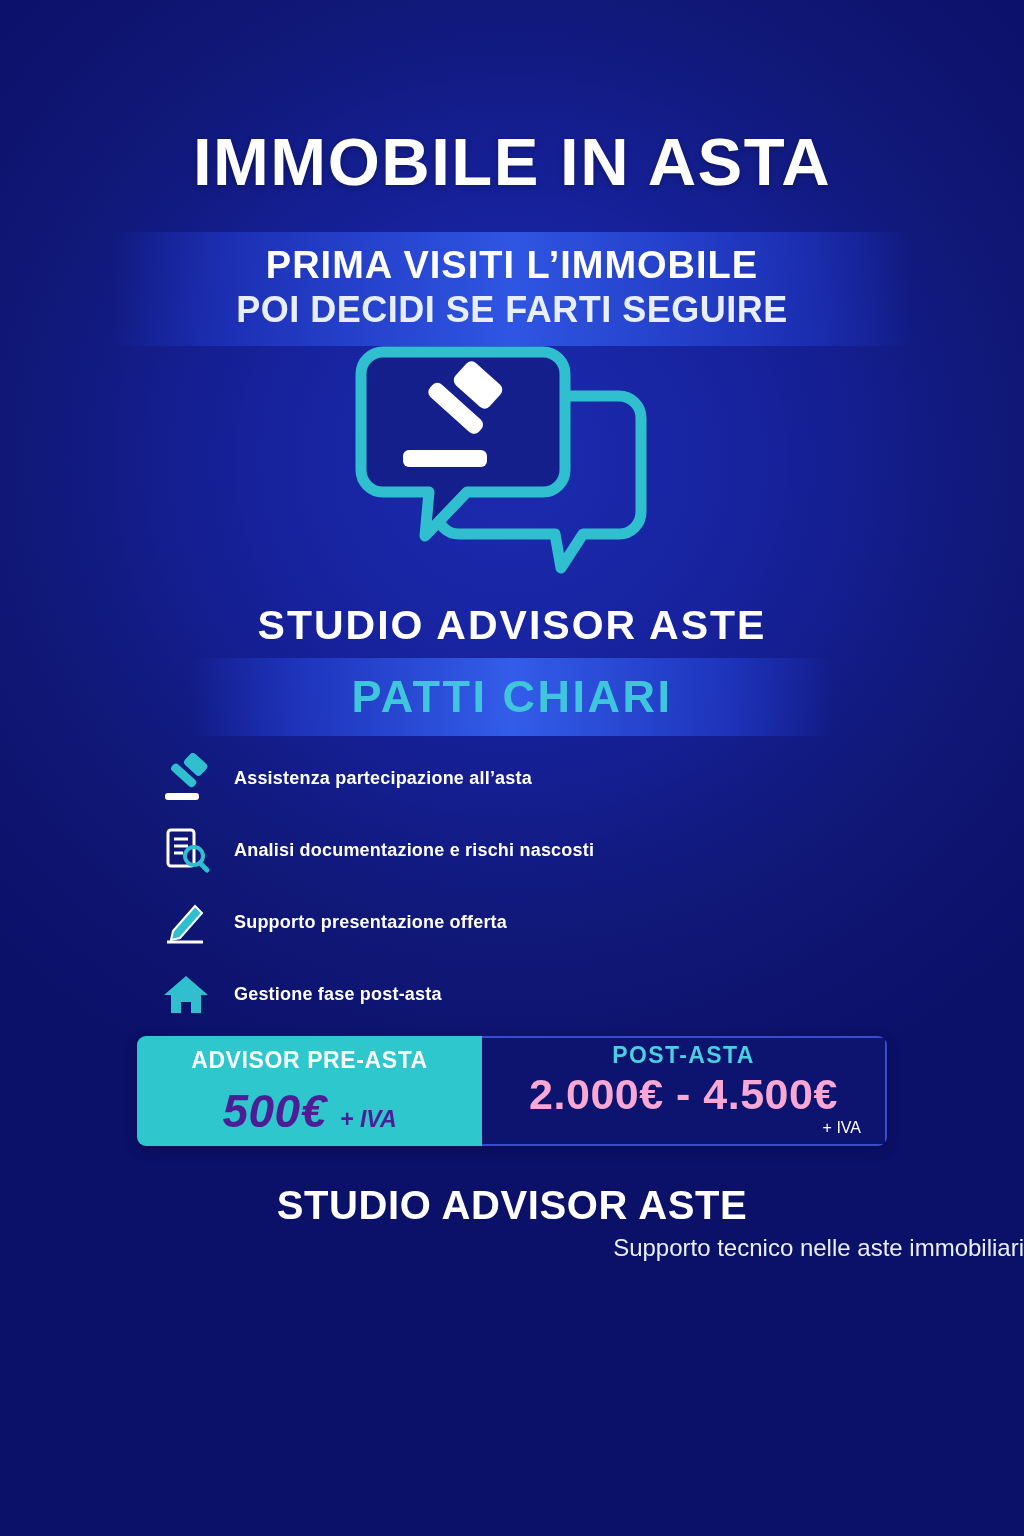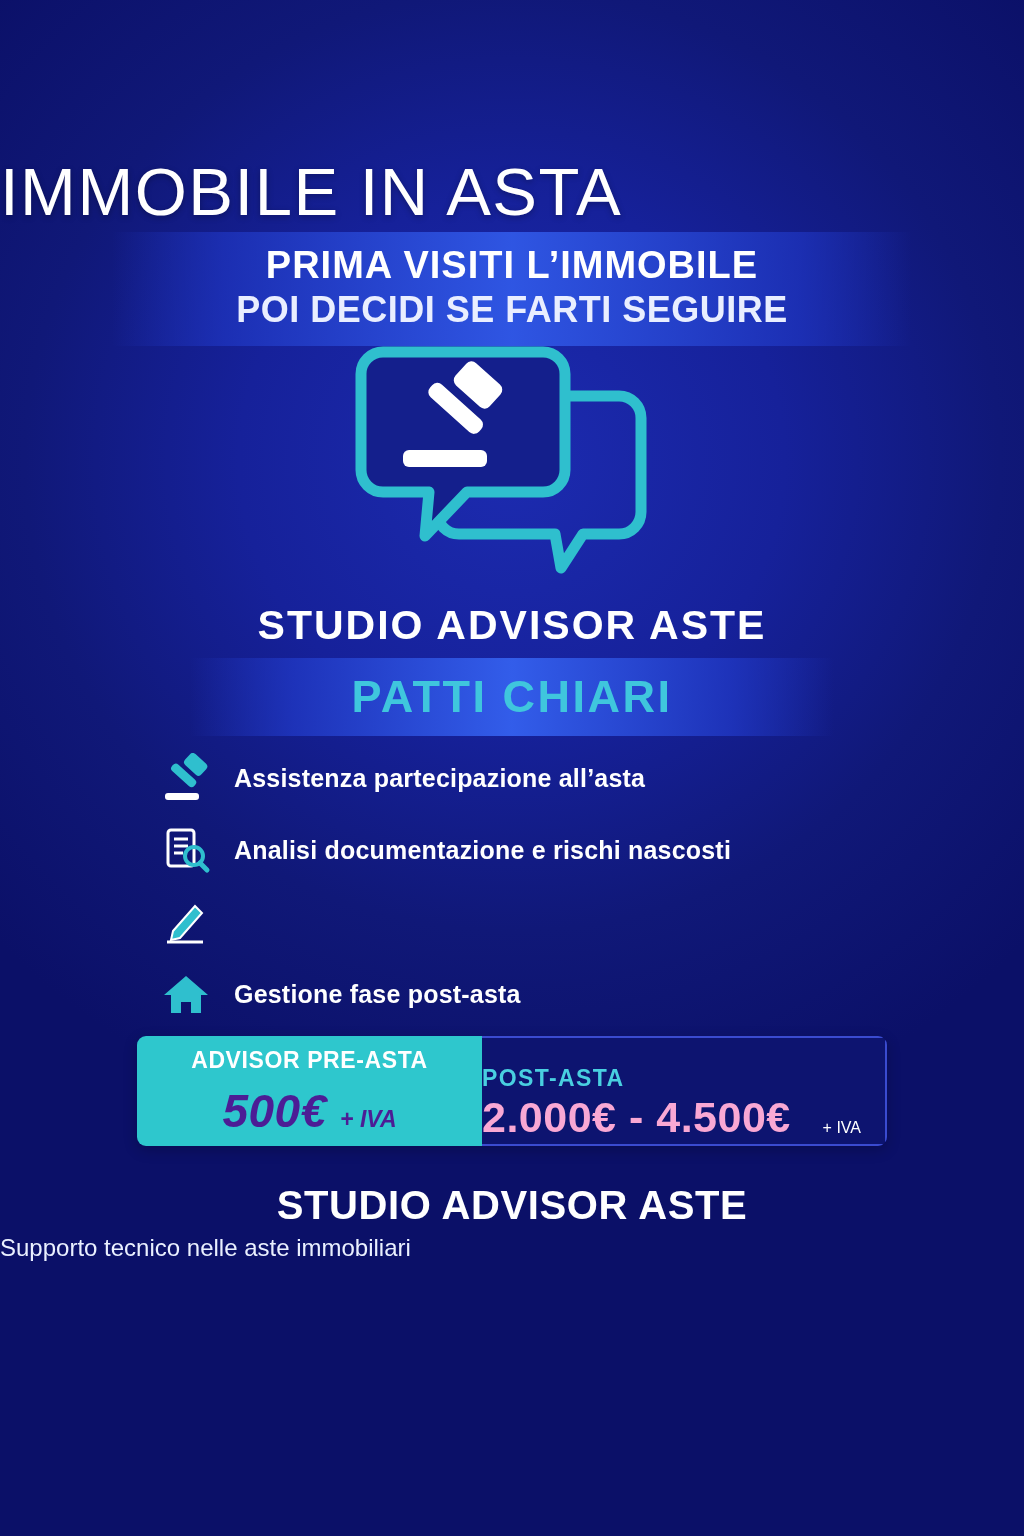--- a/index.html
+++ b/index.html
@@ -20,27 +20,27 @@
     color: #ffffff;
     overflow: hidden;
   }
 
   
   .headline {
     position: absolute;
     top: 128px;
     left: 0;
     width: 100%;
+    text-align: center;
     font-size: 67px;
-    font-weight: normal;
+    font-weight: bold;
     letter-spacing: 1.5px;
     line-height: 1;
     color: #ffffff;
     text-shadow: 0 2px 6px rgba(0,0,0,0.28);
-    margin-top: 30px;
   }
 
   
   .subbanner {
     position: absolute;
     top: 232px;
     left: 112px;
     width: 800px;
     padding: 10px 0 14px;
     text-align: center;
@@ -124,21 +124,21 @@
   }
   .feature .ficon {
     width: 52px;
     min-width: 52px;
     height: 52px;
     display: flex;
     align-items: center;
     justify-content: center;
   }
   .feature .flabel {
-    font-size: 25px;
+    font-size: 18px;
     font-weight: bold;
     color: #ffffff;
     letter-spacing: 0.2px;
     text-align: right;
   }
 
   
   .pricing {
     position: absolute;
     top: 1036px;
@@ -173,22 +173,22 @@
   .price-left .pval .iva {
     font-size: 23px;
     font-weight: bold;
     letter-spacing: 0;
   }
   .price-right {
     flex: 1;
     background: #0d1470;
     border: 2px solid #3a4bd0;
     border-left: none;
-    text-align: left;
-    padding-top: 27px;
+    text-align: center;
+    padding-top: 4px;
     position: relative;
   }
   .price-right .ptitle {
     font-size: 23px;
     font-weight: bold;
     color: #49cfe0;
     letter-spacing: 1.4px;
   }
   .price-right .pval {
     margin-top: 1px;
@@ -215,21 +215,21 @@
     font-size: 40px;
     font-weight: bold;
     letter-spacing: 0.6px;
     color: #ffffff;
   }
   .footer-tag {
     position: absolute;
     top: 1234px;
     left: 0;
     width: 100%;
-    text-align: left;
+    text-align: right;
     font-size: 24px;
     color: #eaf0ff;
   }
 </style>
 </head>
 <body>
 
 <div class="poster">
 
   <div class="headline">IMMOBILE IN ASTA</div>
@@ -289,20 +289,21 @@
       <span class="flabel">Analisi documentazione e rischi nascosti</span>
     </div>
 
     <div class="feature">
       <span class="ficon">
         <svg width="50" height="50" viewBox="0 0 50 50" aria-hidden="true">
           <path d="M12 34 L34 9 l7 7 -22 25 -9 2 2 -9 Z" fill="#2fbfce" stroke="#ffffff" stroke-width="2"></path>
           <line x1="6" y1="45" x2="42" y2="45" stroke="#ffffff" stroke-width="3"></line>
         </svg>
       </span>
+      <span class="flabel">Supporto presentazione offerta</span>
     </div>
 
     <div class="feature">
       <span class="ficon">
         <svg width="50" height="50" viewBox="0 0 50 50" aria-hidden="true">
           <path d="M25 7 L47 26 H40 V44 H30 V33 H20 V44 H10 V26 H3 Z" fill="#2fbfce"></path>
         </svg>
       </span>
       <span class="flabel">Gestione fase post-asta</span>
     </div>

